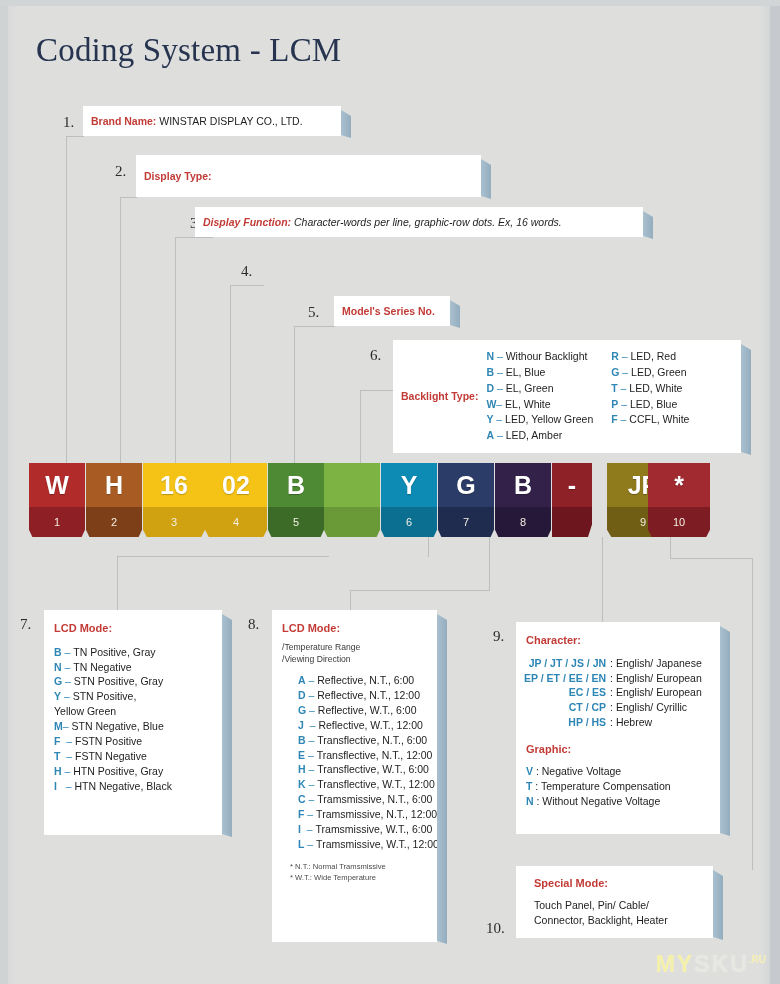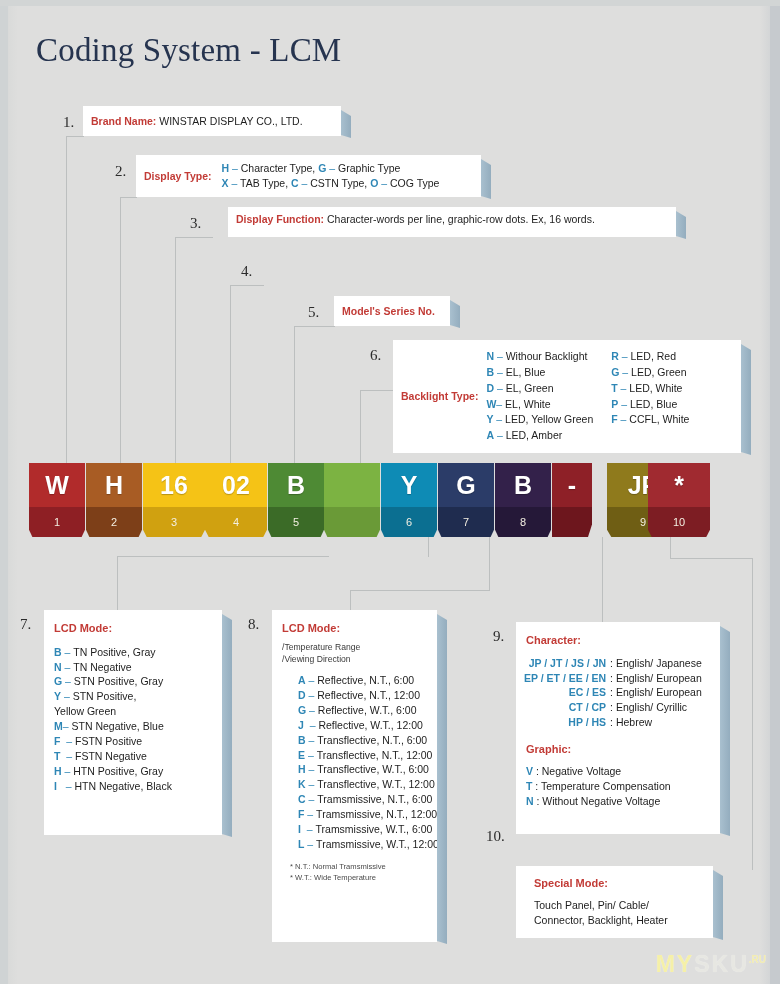--- a/index.html
+++ b/index.html
@@ -53,21 +53,21 @@
     width:10px;height:calc(100% - 2px);
     background:linear-gradient(90deg,#a9c0cf,#94adbe);
     clip-path:polygon(0 0,100% 6px,100% 100%,0 calc(100% - 3px));
   }
   .hdr{color:#c23b36;font-weight:bold;}
   .kc{color:#2e86b5;font-weight:bold;}
 
   
   #b1{left:83px;top:106px;width:258px;height:30px;display:flex;align-items:center;}
   #b2{left:136px;top:155px;width:345px;height:42px;display:flex;align-items:center;}
-  #b3{left:228px;top:207px;width:448px;height:30px;display:flex;}
+  #b3{left:195px;top:207px;width:448px;height:30px;display:flex;align-items:center;font-style:italic;}
   #b4{left:263px;top:255px;width:393px;height:30px;display:flex;align-items:center;}
   #b5{left:334px;top:296px;width:116px;height:30px;display:flex;align-items:center;}
   #b6{left:393px;top:340px;width:348px;height:113px;display:flex;align-items:center;}
   #b7{left:44px;top:610px;width:178px;height:225px;}
   #b8{left:272px;top:610px;width:165px;height:332px;}
   #b9{left:516px;top:622px;width:204px;height:212px;}
   #b10{left:516px;top:866px;width:197px;height:72px;}
 
   .kvrow{white-space:nowrap;}
   .lbl-inline{margin-right:6px;}
@@ -160,24 +160,20 @@
 
   <div class="num" style="left:63px;top:114px;">1.</div>
   <div class="box" id="b1">
     <span><span class="hdr">Brand Name:</span>
     <span>WINSTAR DISPLAY CO., LTD.</span></span>
   </div>
 
   <div class="num" style="left:115px;top:163px;">2.</div>
   <div class="box" id="b2">
     <span class="hdr lbl-inline" style="margin-right:10px;">Display Type:</span>
-    <span>
-      <div><span style="color:#2e86b5;font-weight:bold">H</span><span style="color:#2e86b5"> – </span>Character Type,   <span style="color:#2e86b5;font-weight:bold">G</span><span style="color:#2e86b5"> – </span>Graphic Type</div>
-      <div><span style="color:#2e86b5;font-weight:bold">X</span><span style="color:#2e86b5"> – </span>TAB Type, <span style="color:#2e86b5;font-weight:bold">C</span><span style="color:#2e86b5"> – </span>CSTN Type, <span style="color:#2e86b5;font-weight:bold">O</span><span style="color:#2e86b5"> – </span>COG Type</div>
-    </span>
   </div>
 
   <div class="num" style="left:190px;top:215px;">3.</div>
   <div class="box" id="b3">
     <span><span class="hdr">Display Function:</span>
     <span>Character-words per line, graphic-row dots. Ex, 16 words.</span></span>
   </div>
 
   <div class="num" style="left:241px;top:263px;">4.</div>
 
@@ -321,21 +317,21 @@
         <span class="kc">T</span>
         <span>: Temperature Compensation</span>
       </div>
       <div class="kvrow">
         <span class="kc">N</span>
         <span>: Without Negative Voltage</span>
       </div>
     </div>
   </div>
 
-  <div class="num" style="left:486px;top:828px;">10.</div>
+  <div class="num" style="left:486px;top:920px;">10.</div>
   <div class="box" id="b10">
     <div class="hdr" style="margin:5px 0 6px 10px;font-size:11px;">Special Mode:</div>
     <div style="margin-left:10px;">Touch Panel, Pin/ Cable/</div>
     <div style="margin-left:10px;">Connector, Backlight, Heater</div>
   </div>
 
   <div id="wm">
     <span class="y">M</span><span class="y">Y</span><span>SKU</span><sup>.RU</sup>
   </div>
 </div>

